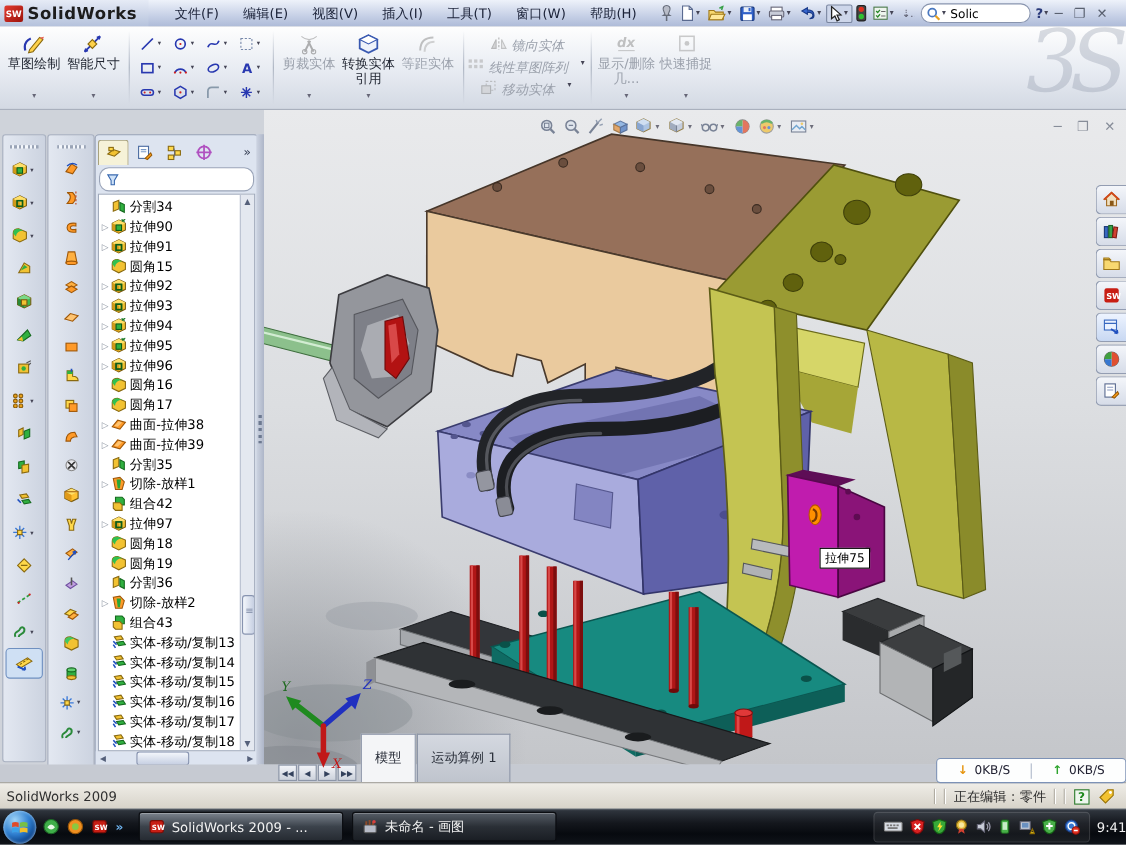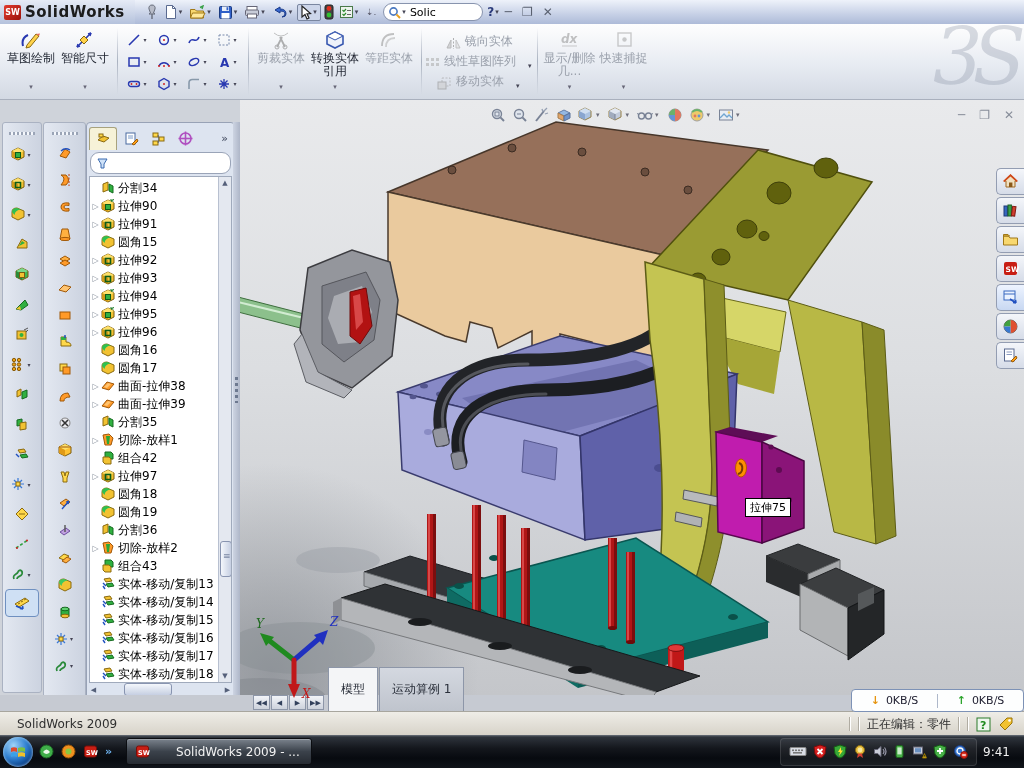--- a/index.html
+++ b/index.html
@@ -37,21 +37,21 @@
   .bigbtn{width:54px;display:flex;flex-direction:column;align-items:center;justify-content:flex-start;
     text-align:center;line-height:13px;color:#1f2430;padding-top:3px;height:66px;}
   .bigbtn .bico{height:22px;display:flex;align-items:flex-start;font-weight:bold;}
   .bigbtn .bdrop{font-size:7px;color:#667;margin-top:auto;margin-bottom:2px;}
   .bigbtn.dis{color:#9ba1ac;}
   .bigbtn.dis svg{filter:grayscale(1);opacity:.5;}
   #entgrid{display:grid;grid-template-columns:repeat(4,30px);grid-auto-rows:22px;align-content:center;}
   .egi{display:flex;align-items:center;justify-content:center;gap:1px;}
   .egi .qdrop{font-size:6px;}
   #rowgroup{display:flex;flex-direction:column;justify-content:center;gap:3px;padding:0 2px;}
-  .rowbtn{display:flex;align-items:flex-end;gap:4px;color:#9ba1ac;height:17px;}
+  .rowbtn{display:flex;align-items:flex-start;gap:4px;color:#9ba1ac;height:17px;font-style:italic;}
   .rowbtn svg{filter:grayscale(1);opacity:.55;}
   .rowbtn .qdrop{margin-left:8px;}
   
   #tabstrip{position:absolute;left:0;top:99px;width:360px;height:22px;background:linear-gradient(#d8dce4,#c2c7d0);
     display:flex;align-items:flex-end;padding-left:2px;z-index:6;}
   .rtab{height:18px;display:flex;align-items:center;justify-content:center;padding:0 12px;
     border:1px solid #8b93a2;border-bottom:none;border-radius:3px 3px 0 0;margin-right:1px;
     background:linear-gradient(#d9dde4,#bfc4cd);color:#2a2f3a;white-space:nowrap;}
   .rtab.active{background:#f2f3f6;height:21px;border-color:#7d8594;}
   
@@ -120,51 +120,60 @@
     display:flex;align-items:flex-end;}
   #navbtns{display:flex;gap:1px;margin:0 4px 1px 253px;}
   .nbtn{width:15px;height:13px;background:linear-gradient(#f2f4f8,#cdd2dc);border:1px solid #8d96a8;
     font-size:7px;color:#33415c;display:flex;align-items:center;justify-content:center;}
   .dtab{height:15px;padding:14px 12px;display:flex;align-items:center;border:1px solid #8d96a8;border-bottom:none;
     background:linear-gradient(#d4d8e0,#bfc4cd);color:#2a2f3a;margin-right:1px;font-size:12px;}
   .dtab.active{background:#f4f5f7;}
   
   #statusbar{position:absolute;left:0;top:711px;width:1024px;height:24px;
     background:linear-gradient(#efede7,#d6d2c8);border-top:1px solid #a8a69e;display:flex;align-items:center;color:#2f2f2f;}
-  #sbleft{padding-left:17px;}
+  #sbleft{padding-left:6px;}
   #sbright{margin-left:auto;display:flex;align-items:center;gap:7px;padding-right:10px;}
   .sbsep{width:1px;height:14px;background:#b0aca2;border-right:1px solid #fff;}
   
   #taskbar{position:absolute;left:0;top:735px;width:1024px;height:33px;
     background:linear-gradient(#6c737c 0%,#2e343c 6%,#14171d 40%,#070a0f 70%,#10141a 100%);display:flex;align-items:center;}
   #startorb{width:30px;height:30px;margin:0 6px 0 3px;border-radius:50%;
     background:radial-gradient(circle at 35% 28%,#9fd4f8,#2f7fd0 45%,#0a3e85 75%,#072a5e);
     box-shadow:inset 0 0 3px #bfe4ff;display:flex;align-items:center;justify-content:center;}
   #quicklaunch{display:flex;align-items:center;gap:7px;margin-right:14px;}
   .qlmore{color:#6fb4f0;font-size:11px;font-weight:bold;}
   .taskbtn{height:25px;min-width:168px;max-width:180px;margin-right:8px;padding:0 8px;display:flex;align-items:center;gap:6px;
     background:linear-gradient(#565d66,#2a2f36 50%,#1a1e24);border:1px solid #0b0d11;border-radius:3px;
     box-shadow:inset 0 1px 0 rgba(255,255,255,.25);color:#f2f2f2;white-space:nowrap;overflow:hidden;}
   .taskbtn.active{background:linear-gradient(#7b838d,#3b424b 50%,#262b32);}
-  .taskbtn .tlab{overflow:hidden;text-overflow:ellipsis;margin-left:20px;}
+  .taskbtn .tlab{overflow:hidden;text-overflow:ellipsis;}
   #tray{margin-left:auto;display:flex;align-items:center;gap:6px;padding:0 8px;height:26px;
     background:rgba(255,255,255,.06);border:1px solid rgba(255,255,255,.12);border-radius:4px;margin-right:4px;}
-  #clock{color:#f0f0f0;font-size:12px;margin:0 14px 0 2px;}
+  #clock{color:#f0f0f0;font-size:12px;margin:0 0 0 2px;}
   svg{display:block;}
 </style>
 </head>
 <body>
 
 <div id="screen">
 
   <div id="titlebar">
     <div id="logo">
       <div class="swcube">SW</div>
       <span id="appname">SolidWorks</span>
     </div>
+    <div id="menubar">
+        <div class="menu-item">文件(F)</div>
+        <div class="menu-item">编辑(E)</div>
+        <div class="menu-item">视图(V)</div>
+        <div class="menu-item">插入(I)</div>
+        <div class="menu-item">工具(T)</div>
+        <div class="menu-item">窗口(W)</div>
+        <div class="menu-item">帮助(H)</div>
+      </div>
     <div id="qat">
         <div class="qbtn">
           <svg width="14" height="16" viewBox="0 0 14 16">
             <path d="M7,1 C9.5,1 10.5,3 10,5 L8.5,9 L10,10 L4,10 L5.5,9 L4,5 C3.5,3 4.5,1 7,1 Z" fill="#b8bcc8" stroke="#666c7a"></path>
             <line x1="7" y1="10" x2="7" y2="15" stroke="#666c7a" stroke-width="1.4"></line>
           </svg>
         </div>
         <div class="qbtn">
           <svg width="14" height="16" viewBox="0 0 14 16">
             <path d="M2.5,1.5 L8.5,1.5 L11.5,4.5 L11.5,14.5 L2.5,14.5 Z" fill="#fff" stroke="#5a6a90"></path>
@@ -1451,20 +1460,28 @@
         <div class="qlmore">»</div>
       </div>
     <div id="taskbtns" style="display:flex;">
         <div class="taskbtn active">
           <svg width="15" height="15" viewBox="0 0 15 15">
             <rect x="1.5" y="2" width="12" height="11" rx="2" fill="#c81e14" stroke="#7a0e08"></rect>
             <text x="3" y="10.5" font-size="6.5" font-weight="bold" fill="#fff">SW</text>
           </svg>
           <span class="tlab">SolidWorks 2009 - ...</span>
         </div>
+        <div class="taskbtn">
+          <svg width="15" height="15" viewBox="0 0 15 15">
+            <rect x="2" y="6" width="11" height="7" rx="1" fill="#b8bcc8" stroke="#555"></rect>
+            <path d="M4,6 L4,2.5 M7,6 L7,1.5 M10,6 L10,3" stroke="#8a4a2a" stroke-width="1.8"></path>
+            <circle cx="11" cy="3" r="1.6" fill="#d84040"></circle>
+          </svg>
+          <span class="tlab">未命名 - 画图</span>
+        </div>
       </div>
     <div id="tray">
         <div>
           <svg width="18" height="11" viewBox="0 0 18 11">
             <rect x="1" y="1.5" width="16" height="8" rx="1" fill="#d8dce4" stroke="#888"></rect>
             <g fill="#777">
               <rect x="3" y="3.5" width="2" height="1.6"></rect>
               <rect x="6" y="3.5" width="2" height="1.6"></rect>
               <rect x="9" y="3.5" width="2" height="1.6"></rect>
               <rect x="12" y="3.5" width="2" height="1.6"></rect>

